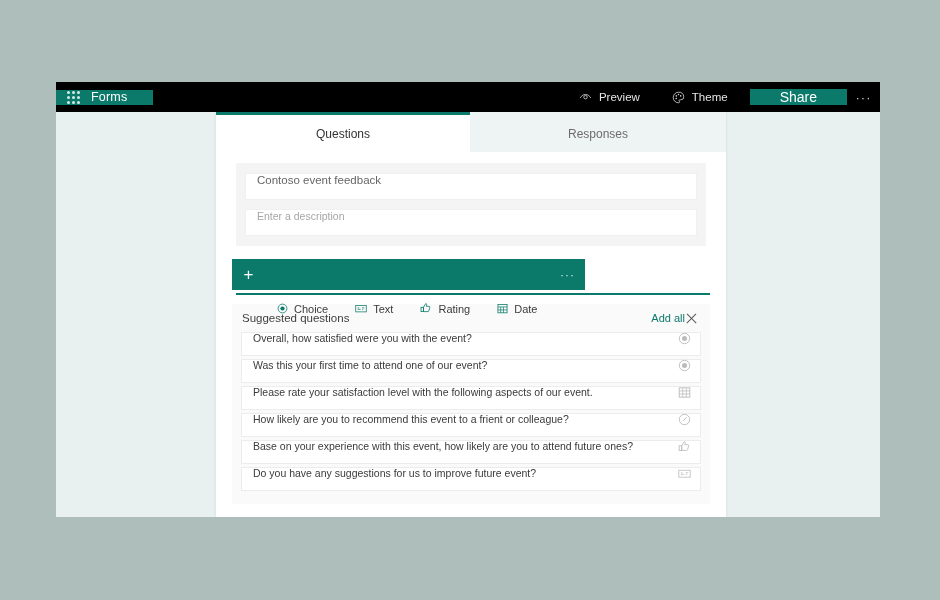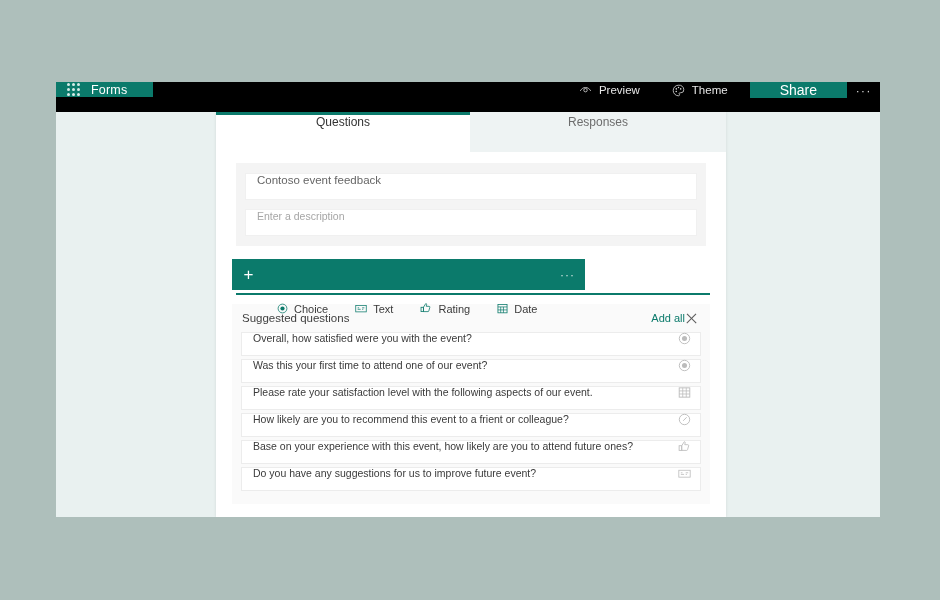--- a/index.html
+++ b/index.html
@@ -24,21 +24,21 @@
     background: #e9f1f0;
     overflow: hidden;
   }
 
   
   .suite-bar {
     position: relative;
     height: 30px;
     background: #000000;
     display: flex;
-    align-items: flex-start;
+    align-items: center;
   }
   .brand-block {
     width: 97px;
     background: #0b7a6b;
     display: flex;
     align-items: center;
     gap: 9px;
     padding-left: 11px;
     box-sizing: border-box;
   }
@@ -117,21 +117,21 @@
 
   
   .tabs {
     display: flex;
     height: 40px;
     background: #eef3f3;
   }
   .tab {
     flex: 0 0 254px;
     display: flex;
-    align-items: flex-start;
+    align-items: center;
     justify-content: center;
     font-size: 12px;
     color: #6d6d6d;
     background: #eef3f3;
     box-sizing: border-box;
   }
   .tab.active {
     background: #ffffff;
     color: #333333;
     border-top: 3px solid #0b7a6b;

